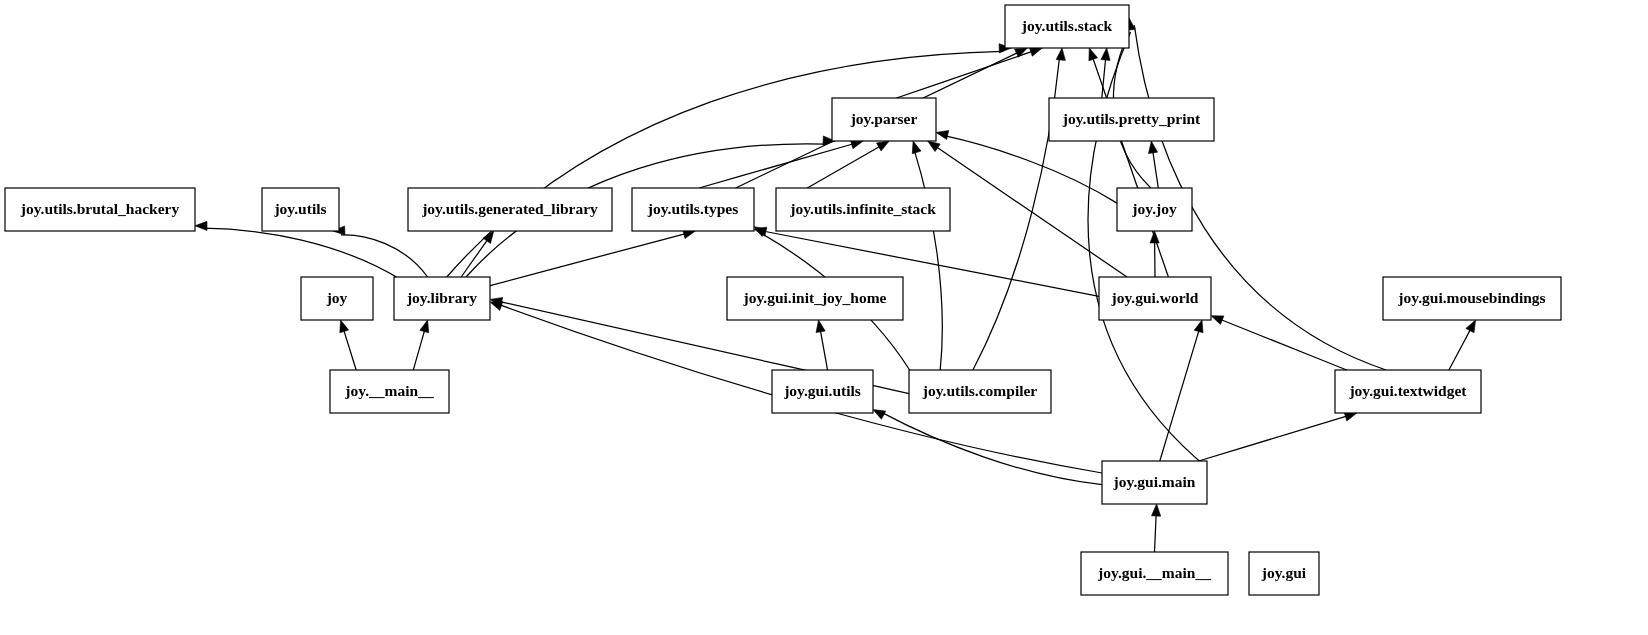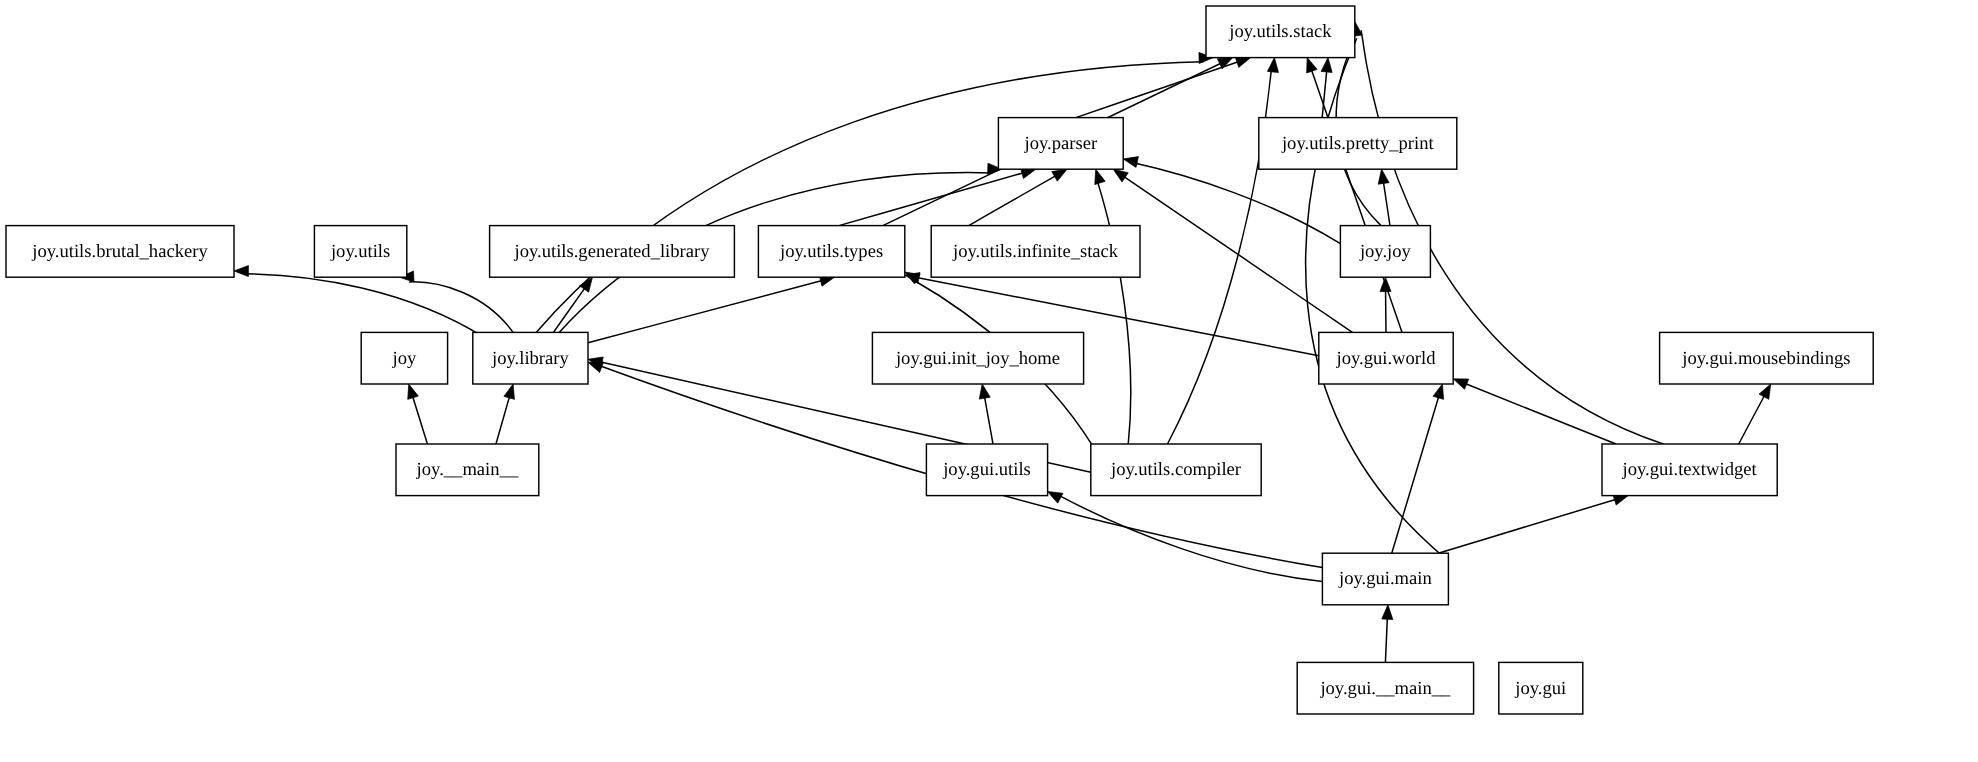--- a/index.html
+++ b/index.html
@@ -7,20 +7,21 @@
     padding: 0;
     background: #ffffff;
   }
   #graph-root {
     position: relative;
     width: 1648px;
     height: 635px;
     background: #ffffff;
     font-family: "Liberation Serif", "DejaVu Serif", serif;
     overflow: hidden;
+    font-weight: bold;
   }
   svg#graph-canvas {
     position: absolute;
     left: 0;
     top: 0;
     width: 1648px;
     height: 635px;
     display: block;
   }
   .node-box {

